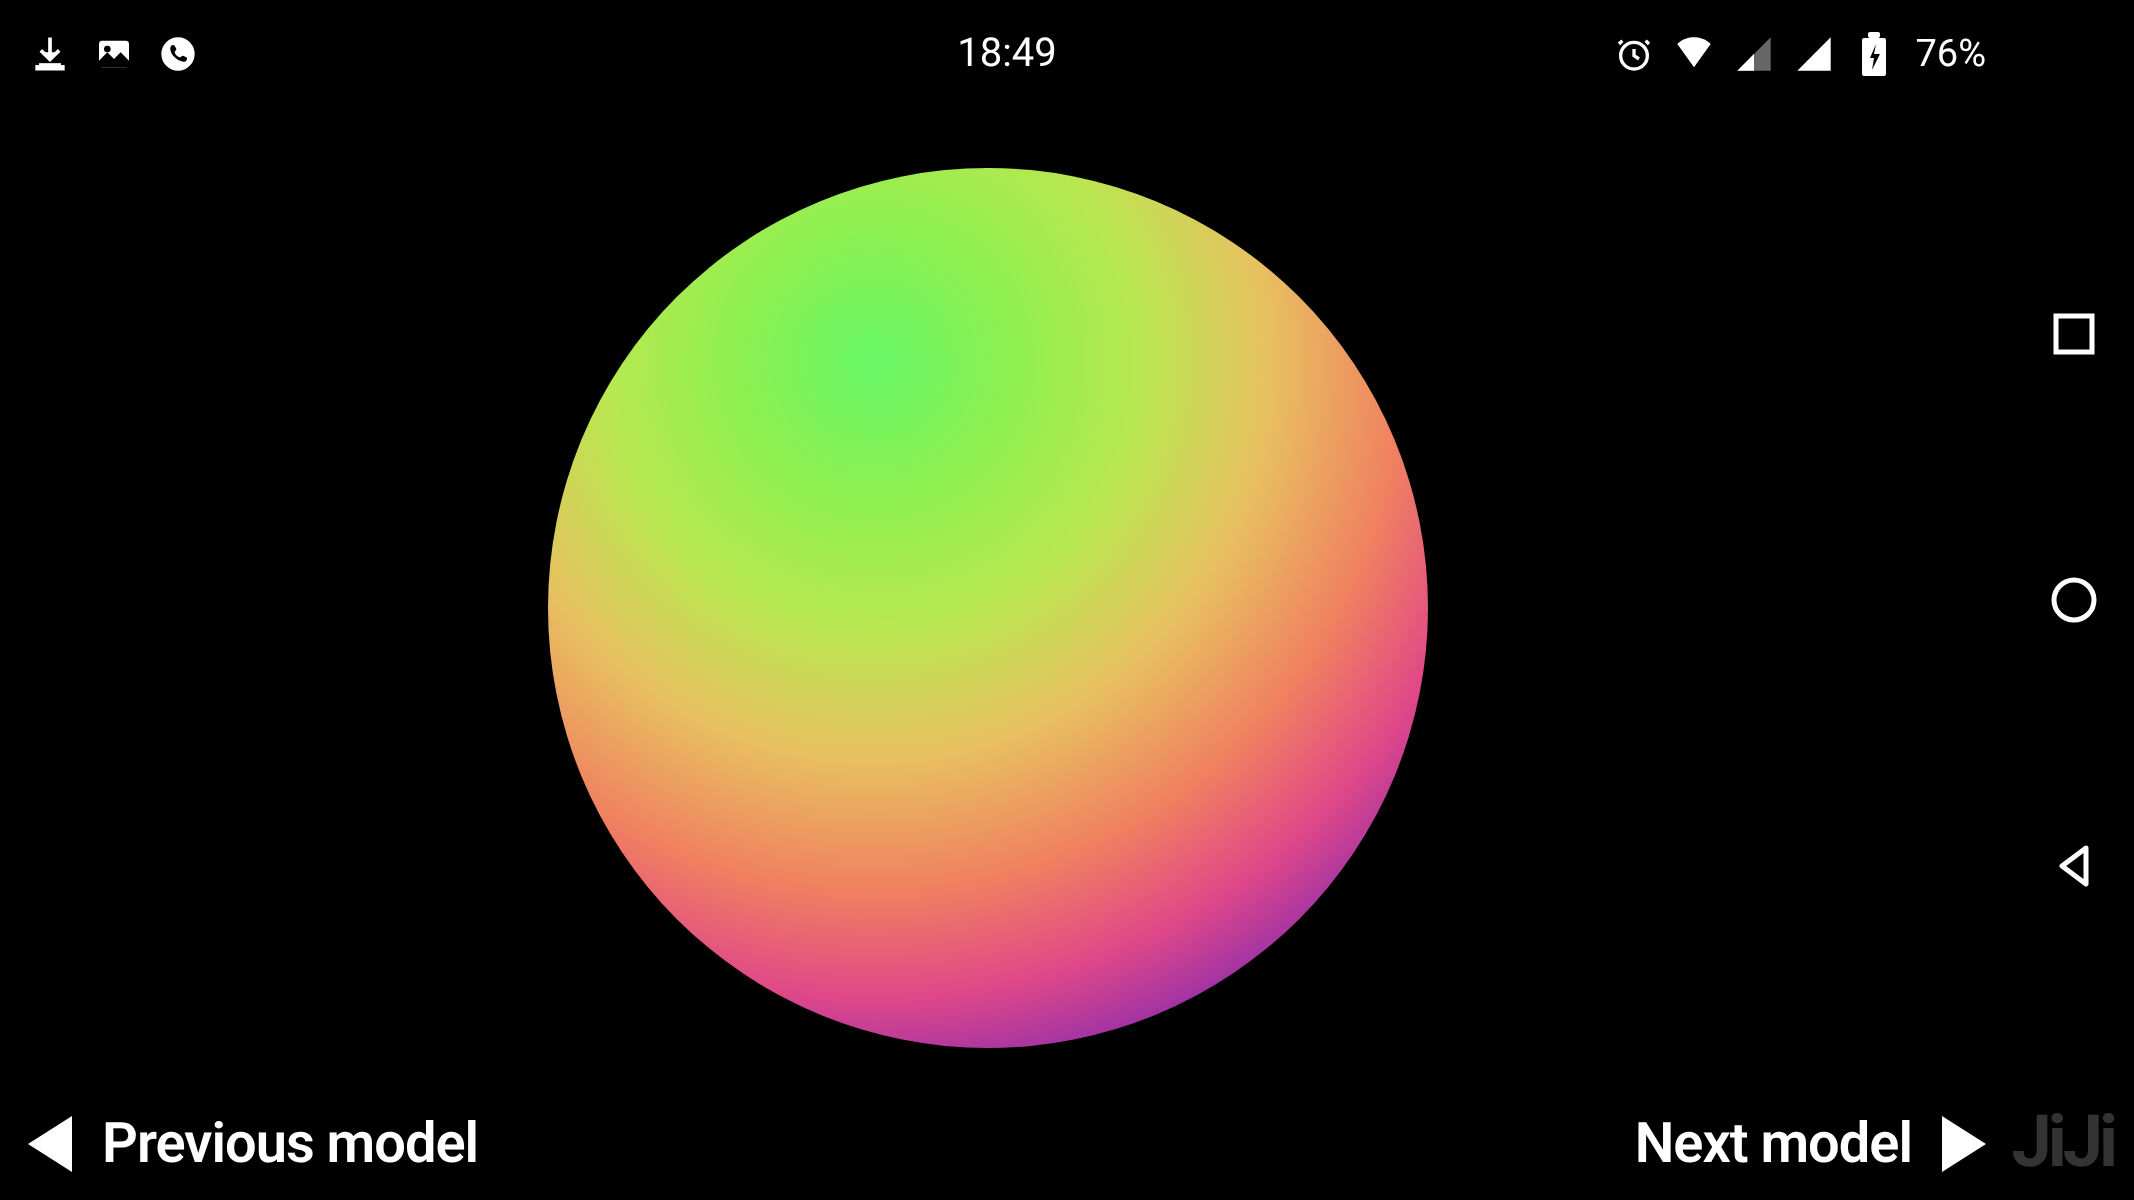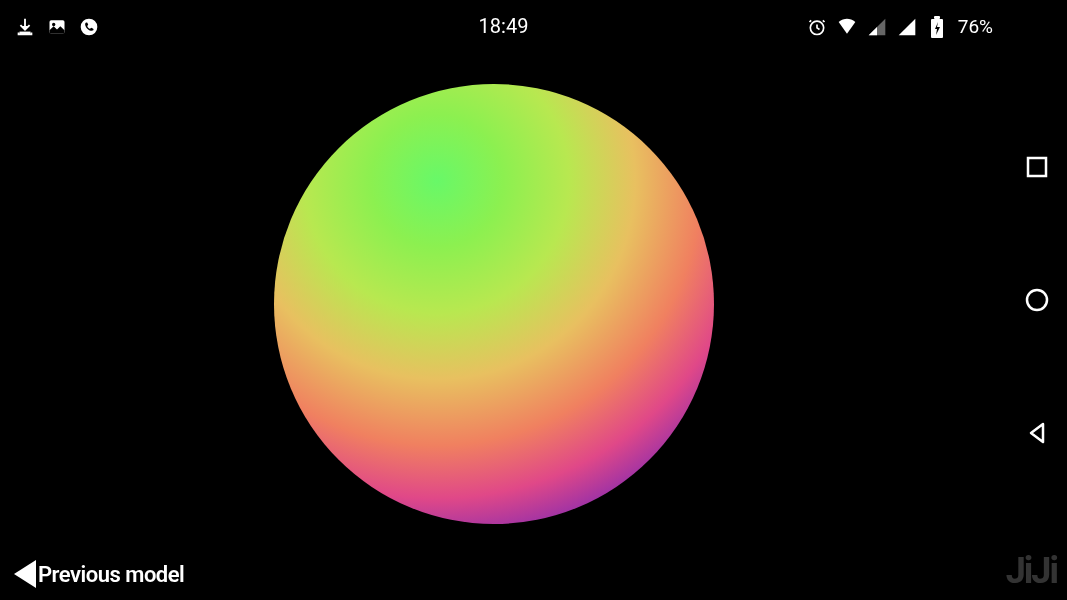--- a/index.html
+++ b/index.html
@@ -126,22 +126,22 @@
       right: 60px;
       display: flex;
       justify-content: space-between;
       align-items: center;
       padding: 0 14px;
     }
     
     .nav-link {
       display: flex;
       align-items: center;
-      gap: 2px;
-      font-size: 22px;
+      gap: 15px;
+      font-size: 28px;
       font-weight: 600;
       cursor: pointer;
       letter-spacing: -0.5px;
     }
     
     .arrow-left {
       width: 0;
       height: 0;
       border-top: 14px solid transparent;
       border-bottom: 14px solid transparent;
@@ -251,15 +251,19 @@
 
 <div class="main-content">
   <div class="color-sphere"></div>
 </div>
 
 <div class="bottom-nav">
   <div class="nav-link">
     <div class="arrow-left"></div>
     <span>Previous model</span>
   </div>
+  <div class="nav-link">
+    <span>Next model</span>
+    <div class="arrow-right"></div>
+  </div>
 </div>
 
 <div class="watermark">JiJi</div>
 
 </body></html>

